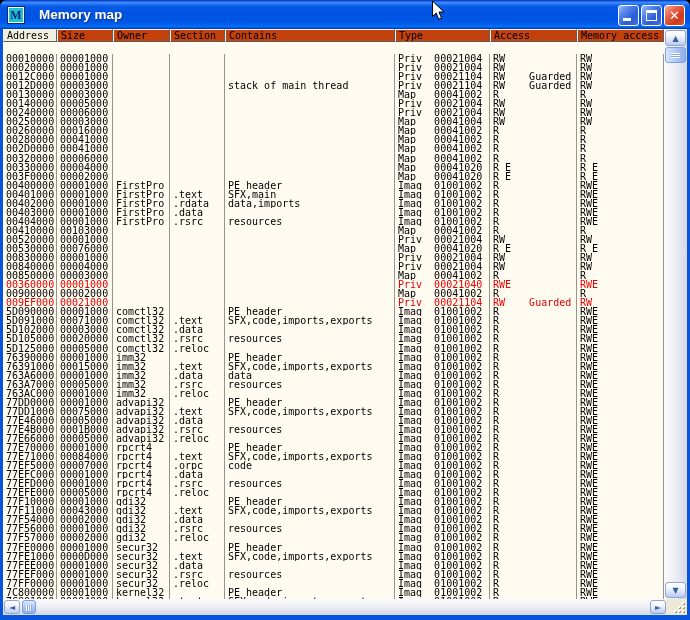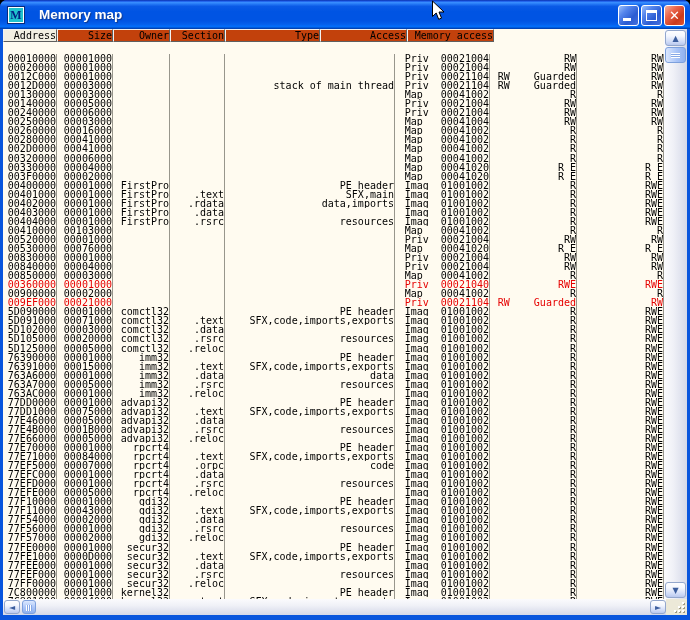--- a/index.html
+++ b/index.html
@@ -41,21 +41,21 @@
   .tb-blue { background:linear-gradient(135deg,#9cc0fb 0%,#5585ec 30%,#2b5cd2 65%,#4570dd 100%); }
   .tb-red  { background:linear-gradient(135deg,#f6b09a 0%,#e9634a 35%,#cc3a1b 70%,#e05632 100%); }
   .glyph-min { position:absolute; left:4px; bottom:4px; width:8px; height:3px; background:#ffffff; }
   .glyph-max { position:absolute; left:4px; top:4px; width:11px; height:11px; border:1px solid #ffffff; border-top:3px solid #ffffff; }
   .glyph-close { position:absolute; left:0; top:0; width:19px; height:19px; color:#ffffff; font-size:13px; font-weight:bold; text-align:center; line-height:19px; font-family:"DejaVu Sans", sans-serif; }
   .glyph-close::before { content:"\2715"; }
 
   
   .client { position:absolute; left:3px; top:29px; width:684px; height:570px; background:#fffbf0; }
 
-  .table-area { position:absolute; left:0; top:0; width:661px; height:570px; overflow:hidden;text-align:right; }
+  .table-area { position:absolute; left:0; top:0; width:661px; height:570px; overflow:hidden; }
 
   .header-row { display:flex; height:13px; }
   .hcell {
     background:#c2410c; color:#000;
     border-top:1px solid #f2f2f2; border-left:1px solid #f2f2f2;
     border-right:1px solid #5f5f5f; border-bottom:1px solid #5f5f5f;
     font-size:10px; line-height:11px; padding-left:3px;
     white-space:pre; overflow:hidden; flex:none;
   }
   .hcell.sorted { background:#f2efe2; }
@@ -140,20 +140,21 @@
     </div>
   </div>
 
   <div class="client">
     <div class="table-area">
       <div class="header-row">
           <div class="hcell w0 sorted">Address</div>
           <div class="hcell w1">Size</div>
           <div class="hcell w2">Owner</div>
           <div class="hcell w3">Section</div>
+          <div class="hcell w4">Contains</div>
           <div class="hcell w5">Type</div>
           <div class="hcell w6">Access</div>
           <div class="hcell w7">Memory access</div>
         </div>
       <div class="rows">
           <div class="row">
             <div class="cell w0">00010000</div>
             <div class="cell w1">00001000</div>
             <div class="cell w2"></div>
             <div class="cell w3"></div>

